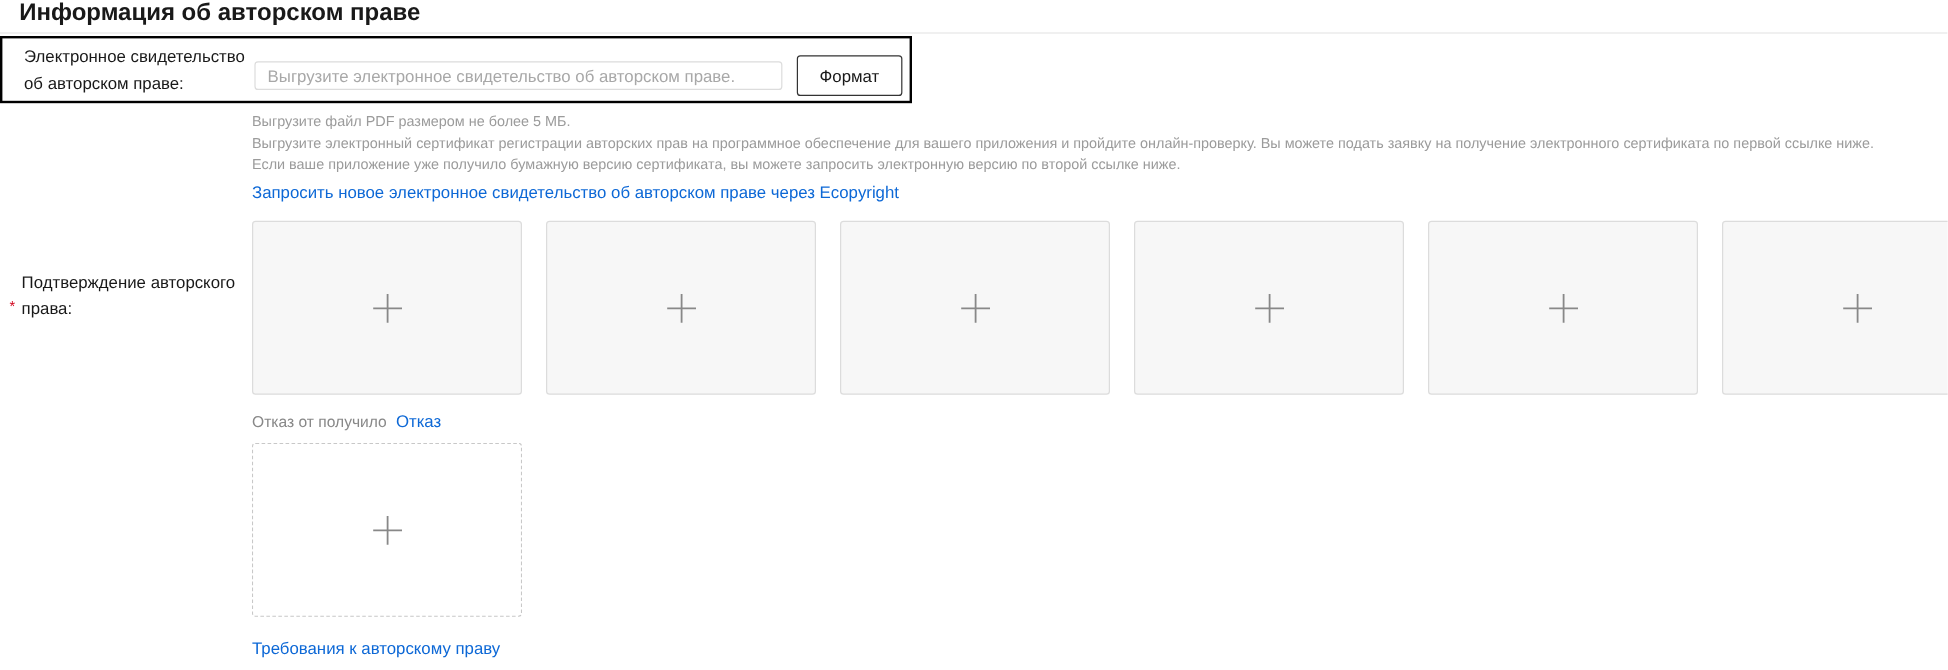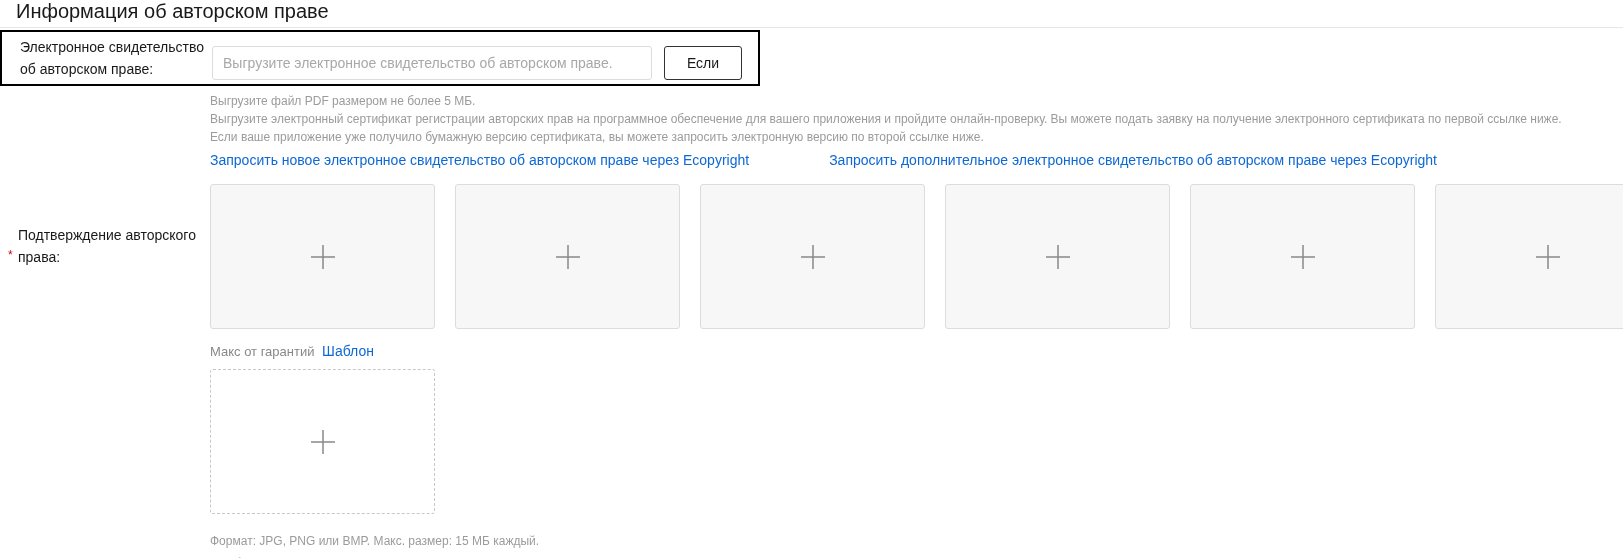--- a/index.html
+++ b/index.html
@@ -5,21 +5,21 @@
   * { box-sizing: border-box; margin: 0; padding: 0; }
   body {
     font-family: "Segoe UI", Arial, sans-serif;
     font-size: 14px;
     color: #333;
     background: #fff;
     width: 1623px;
   }
   .section-title {
     font-size: 20px;
-    font-weight: 400;
+    font-weight: 700;
     color: #191919;
     padding: 0 0 4px 16px;
     border-bottom: 1px solid #e6e6e6;
     margin: 0 0 2px 0;
   }
   .form-row {
     display: flex;
     align-items: flex-start;
   }
   .highlight-box {
@@ -51,21 +51,21 @@
     font-size: 12px;
   }
   .field-input-wrap {
     flex: 1;
     display: flex;
     align-items: center;
     gap: 12px;
   }
   .text-input {
     width: 440px;
-    height: 34px;
+    height: 24px;
     border: 1px solid #dcdcdc;
     border-radius: 3px;
     padding: 0 10px;
     font-size: 14px;
     color: #333;
     outline: none;
   }
   .text-input::placeholder { color: #a8a8a8; }
   .btn {
     height: 34px;
@@ -83,21 +83,21 @@
     padding-top: 6px;
   }
   .help-text {
     font-size: 12px;
     color: #9b9b9b;
     line-height: 18px;
     padding-right: 36px;
   }
   .link-row {
     display: flex;
-    gap: 80px;
+    gap: 44px;
     margin-top: 6px;
   }
   .link {
     color: #0d68d6;
     font-size: 14px;
     cursor: pointer;
     text-decoration: none;
   }
   .upload-row {
     display: flex;
@@ -154,31 +154,30 @@
 </head>
 <body>
 
 <div class="section-title">Информация об авторском праве</div>
 
 <div class="form-row">
   <div class="highlight-box">
     <div class="field-label">Электронное свидетельство об авторском праве:</div>
     <div class="field-input-wrap">
       <input type="text" class="text-input" placeholder="Выгрузите электронное свидетельство об авторском праве." style="">
-      <button class="btn">Если</button>
+      <button class="btn">Формат</button>
     </div>
   </div>
 </div>
 
 <div class="help-block">
   <div class="help-text">Выгрузите файл PDF размером не более 5 МБ.</div>
   <div class="help-text">Выгрузите электронный сертификат регистрации авторских прав на программное обеспечение для вашего приложения и пройдите онлайн-проверку. Вы можете подать заявку на получение электронного сертификата по первой ссылке ниже. Если ваше приложение уже получило бумажную версию сертификата, вы можете запросить электронную версию по второй ссылке ниже.</div>
   <div class="link-row">
     <a class="link">Запросить новое электронное свидетельство об авторском праве через Ecopyright</a>
-    <a class="link">Запросить дополнительное электронное свидетельство об авторском праве через Ecopyright</a>
   </div>
 </div>
 
 <div class="upload-row">
   <div class="field-label asterisk">Подтверждение авторского права:</div>
   <div class="upload-grid">
     <div class="upload-slot">
       <svg width="28" height="28">
           <line class="plus" x1="14" y1="2" x2="14" y2="26"></line>
           <line class="plus" x1="2" y1="14" x2="26" y2="14"></line>
@@ -212,29 +211,28 @@
       <svg width="28" height="28">
           <line class="plus" x1="14" y1="2" x2="14" y2="26"></line>
           <line class="plus" x1="2" y1="14" x2="26" y2="14"></line>
         </svg>
     </div>
   </div>
 </div>
 
 <div class="sub-section">
   <div class="sub-label">
-    <span>Макс от гарантий</span>
-    <span class="tmpl-link">Шаблон</span>
+    <span>Отказ от получило</span>
+    <span class="tmpl-link">Отказ</span>
   </div>
   <div class="single-upload">
     <div class="upload-slot dashed">
       <svg width="28" height="28">
           <line class="plus" x1="14" y1="2" x2="14" y2="26"></line>
           <line class="plus" x1="2" y1="14" x2="26" y2="14"></line>
         </svg>
     </div>
   </div>
 </div>
 
 <div class="footer-help">
-  <div class="help-text">Формат: JPG, PNG или BMP. Макс. размер: 15 МБ каждый.</div>
   <a class="link">Требования к авторскому праву</a>
 </div>
 
 </body></html>

